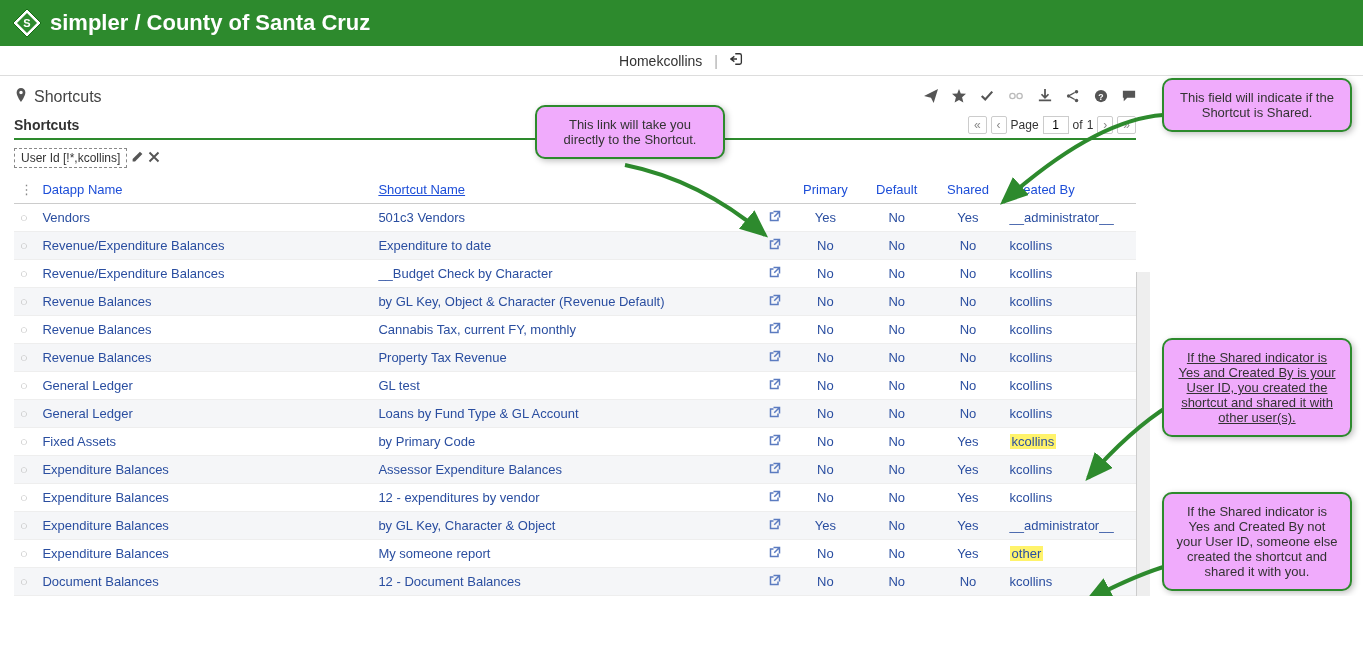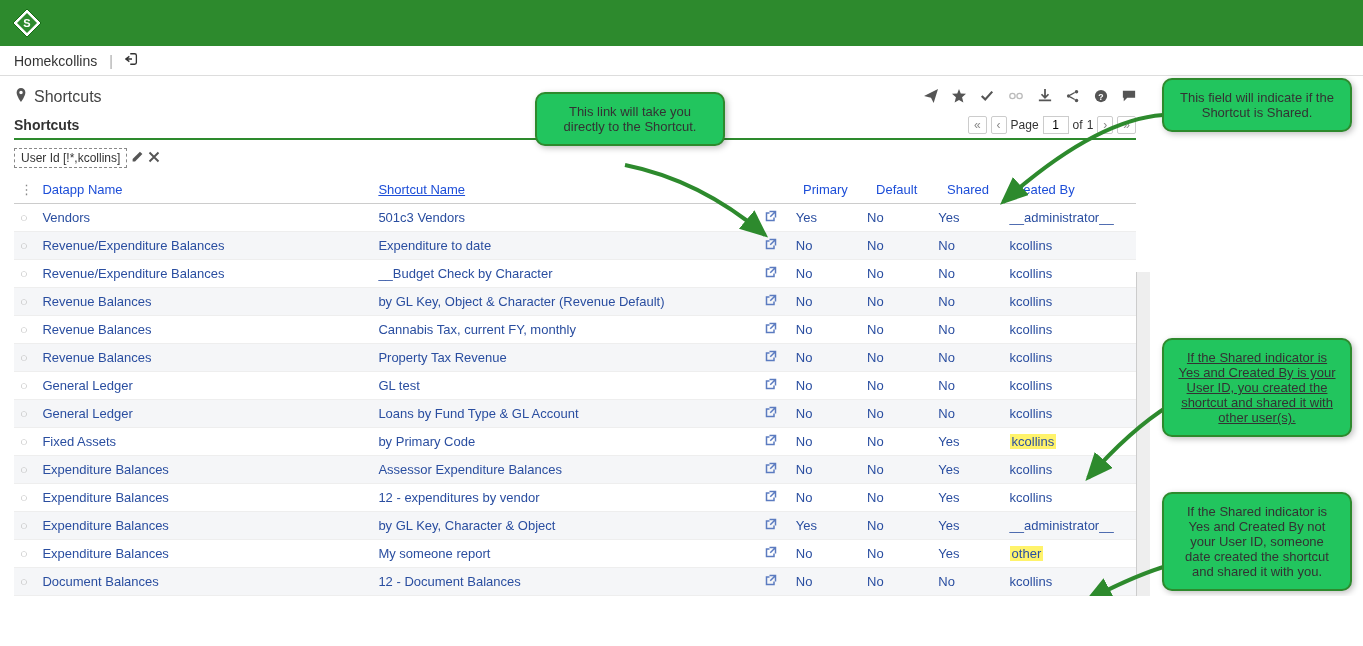--- a/index.html
+++ b/index.html
@@ -1,20 +1,20 @@
 <!DOCTYPE html>
 <html><head>
 <meta charset="utf-8">
 <style>
   * { box-sizing: border-box; margin: 0; padding: 0; }
   body { font-family: "Segoe UI", Arial, sans-serif; font-size: 13px; color: #333; background: #fff; width: 1363px; position: relative; }
   .header { background: #2d8a2d; color: #fff; padding: 8px 12px; display: flex; align-items: center; gap: 8px; height: 46px; }
   .logo { width: 30px; height: 30px; display:inline-block; }
   .header-title { font-size: 22px; font-weight: bold; }
-  .breadcrumb { display: flex; justify-content: flex-start; align-items: center; padding: 6px 14px; border-bottom: 1px solid #ddd; font-size: 14px; }
+  .breadcrumb { display: flex; justify-content: center; align-items: center; padding: 6px 14px; border-bottom: 1px solid #ddd; font-size: 14px; }
   .breadcrumb .right { display: flex; align-items: center; gap: 12px; color:#333; }
   .breadcrumb .right .sep { color:#aaa; }
   .content { padding: 6px 14px 0 14px; width: 1150px; position: relative; }
   .page-head { display: flex; justify-content: space-between; align-items: center; margin-top: 6px; }
   .page-title { display: flex; align-items: center; gap: 6px; font-size: 16px; color:#444; }
   .toolbar { display: flex; gap: 14px; color:#555; font-size:14px; align-items:center;}
   .toolbar span { cursor: pointer; }
   .toolbar .disabled { color:#bbb; }
   .sub-head { display: flex; justify-content: space-between; align-items: center; margin-top: 10px; border-bottom: 2px solid #2d8a2d; padding-bottom: 4px;}
   .sub-head h3 { font-size: 14px; color:#333; }
@@ -27,42 +27,45 @@
   table.data { width: 100%; border-collapse: collapse; table-layout: fixed; }
   table.data th { text-align:left; font-weight:normal; color:#1d4ed8; padding:6px 6px; border-bottom:1px solid #ccc; font-size:13px;}
   table.data th:first-child { width:22px; color:#888;}
   table.data th.datapp { width: 330px; }
   table.data th.sname { width: 380px; text-decoration: underline; }
   table.data th.icon-col { width: 30px; }
   table.data th.small { width: 70px; text-align:center;}
   table.data th.created { width: 130px; }
   table.data td { padding:6px 6px; color:#2a4ea0; border-bottom:1px solid #eee; font-size:13px; white-space:nowrap; overflow:hidden; text-overflow:ellipsis;}
   table.data tbody tr:nth-child(even) { background:#f5f6f8; }
-  table.data td.center { }
+  table.data td.center { text-align:center; }
   table.data td.hdl { color:#bbb; width:22px;}
   .ext-icon { color:#5b7bc0; font-size:12px; }
   .hl { background:#fff36b; padding:0 2px; }
-  .callout { position:absolute; width:190px; border:2px solid #2d8a2d; border-radius:10px; background:#22c55e; padding:10px 12px; font-size:13px; color:#333; text-align:center; box-shadow:2px 2px 6px rgba(0,0,0,0.25); z-index:10;}
-  .callout.c1 { left:535px; top:92px; }
+  .callout { position:absolute; width:190px; border:2px solid #2d8a2d; border-radius:10px; background:#f0abfc; padding:10px 12px; font-size:13px; color:#333; text-align:center; box-shadow:2px 2px 6px rgba(0,0,0,0.25); z-index:10;}
+  .callout.c1 { left:535px; top:105px; }
   .callout.c2 { left:1162px; top:78px; }
   .callout.c3 { left:1162px; top:338px;text-decoration:underline; }
   .callout.c4 { left:1162px; top:492px; }
   svg.arrow { position:absolute; z-index:9; overflow:visible; }
   .scroll-edge { position:absolute; right:0; top:196px; width:14px; height:438px; background:#eee; border-left:1px solid #ccc;}
 </style>
 </head>
 <body>
 
 <div class="header">
   <span class="logo">
     <svg viewBox="0 0 30 30">
         <polygon points="15,1 29,15 15,29 1,15" fill="#fff" stroke="#166b16" stroke-width="1"></polygon>
         <polygon points="15,5 25,15 15,25 5,15" fill="#2d8a2d"></polygon>
         <text x="15" y="19" text-anchor="middle" fill="#fff" font-size="11" font-weight="bold">S</text>
       </svg>
+  </span>
+  <span class="header-title">
+    <span>simpler</span> / <span>County of Santa Cruz</span>
   </span>
 </div>
 
 <div class="breadcrumb">
   <span>Home</span>
   <span class="right">
     <span>kcollins</span>
     <span class="sep">|</span>
     <span>
       <svg width="14" height="14" viewBox="0 0 16 16">
@@ -337,21 +340,21 @@
           <td>kcollins</td>
         </tr>
       </tbody>
   </table>
   <div class="scroll-edge"></div>
 </div>
 
 <div class="callout c1">This link will take you directly to the Shortcut.</div>
 <div class="callout c2">This field will indicate if the Shortcut is Shared.</div>
 <div class="callout c3">If the Shared indicator is Yes and Created By is your User ID, you created the shortcut and shared it with other user(s).</div>
-<div class="callout c4">If the Shared indicator is Yes and Created By not your User ID, someone date created the shortcut and shared it with you.</div>
+<div class="callout c4">If the Shared indicator is Yes and Created By not your User ID, someone else created the shortcut and shared it with you.</div>
 
 <svg class="arrow" style="left:620px; top:160px;" width="170" height="90">
   <defs>
       <marker id="ah" markerWidth="8" markerHeight="8" refX="6" refY="3" orient="auto">
         <path d="M0,0 L7,3 L0,6 z" fill="#2d8a2d"></path>
       </marker>
     </defs>
   <path d="M5 5 Q 80 20 145 75" fill="none" stroke="#2d8a2d" stroke-width="4" marker-end="url(#ah)"></path>
 </svg>
 <svg class="arrow" style="left:995px; top:110px;" width="175" height="100">

